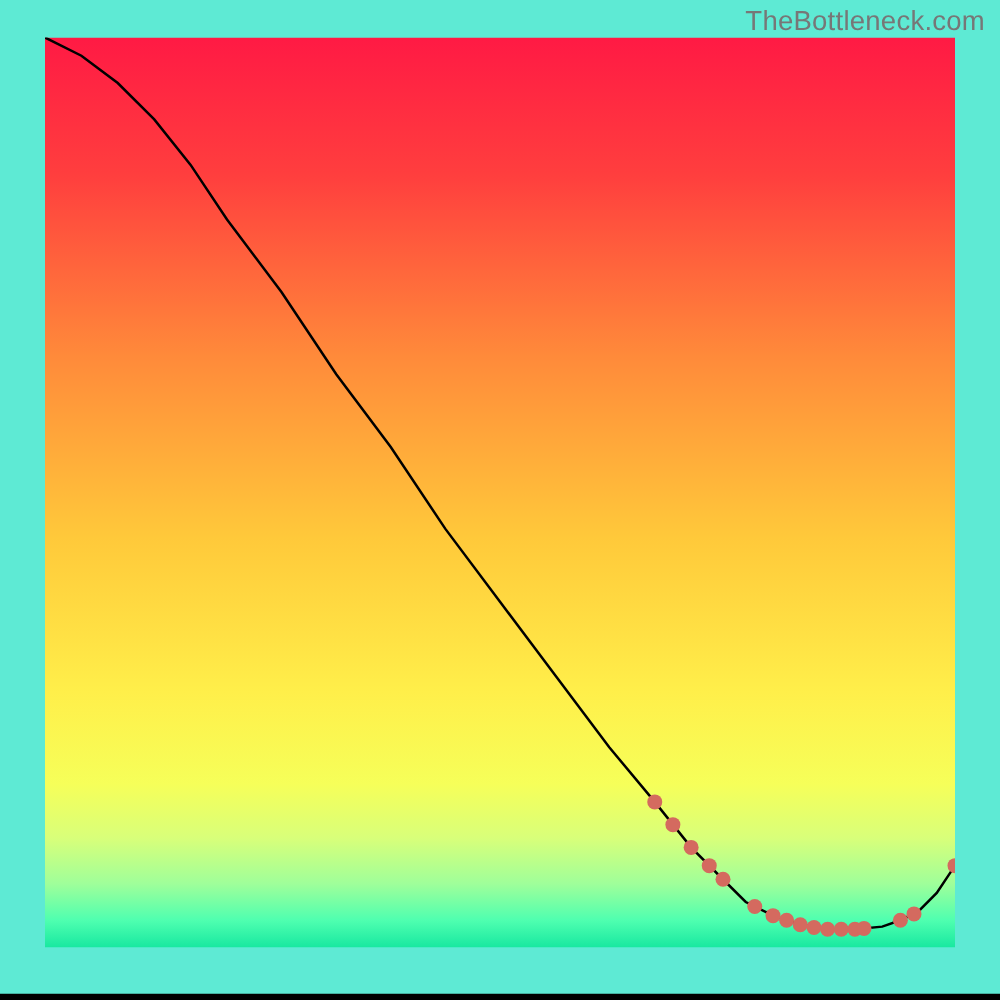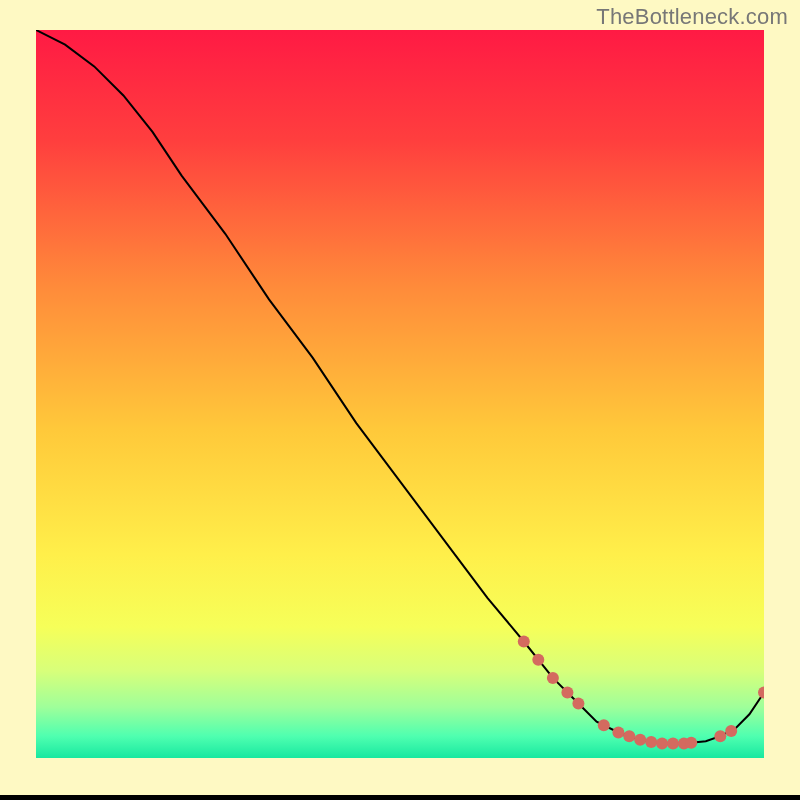--- a/index.html
+++ b/index.html
@@ -8,21 +8,21 @@
     width: 800px;
     height: 800px;
     background: #000;
     overflow: hidden;
     font-family: Arial, Helvetica, sans-serif;
   }
   .frame {
     position: relative;
     width: 800px;
     height: 795px;
-    background: #fef9c3;
+    background: #5eead4;
   }
   .watermark {
     position: absolute;
     top: 4px;
     right: 12px;
     color: #777;
     font-size: 22px;
     font-weight: 500;
     letter-spacing: 0.2px;
   }

